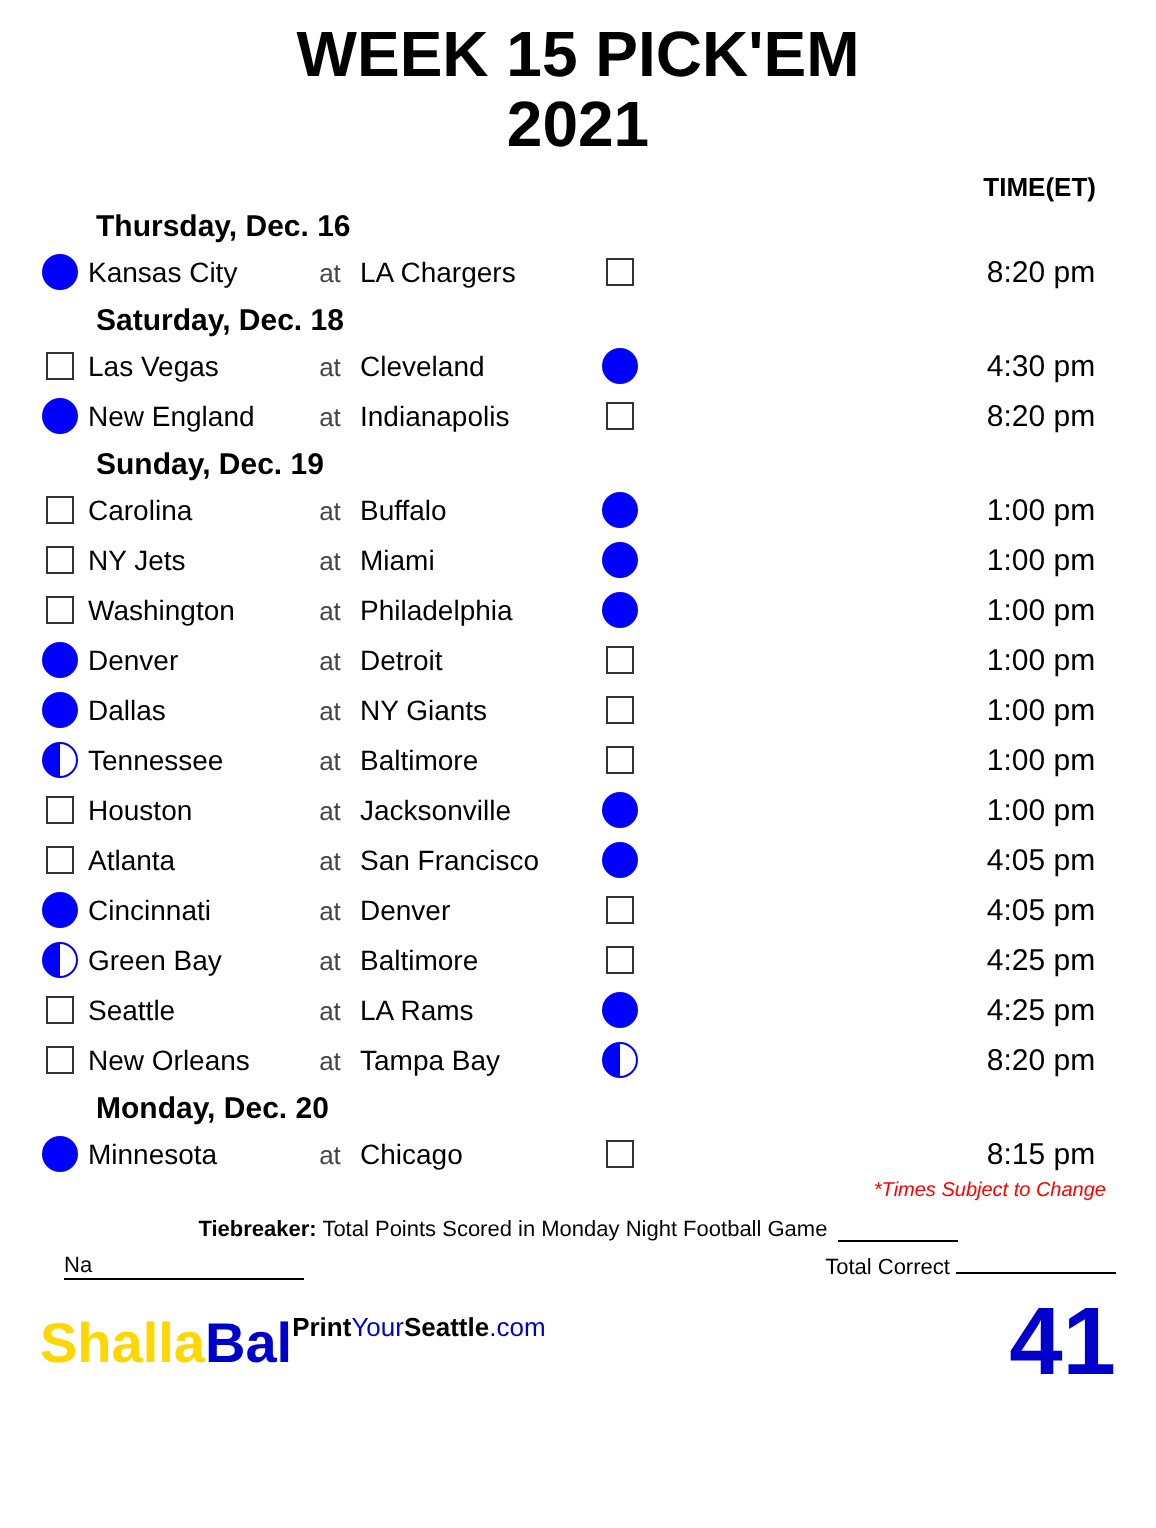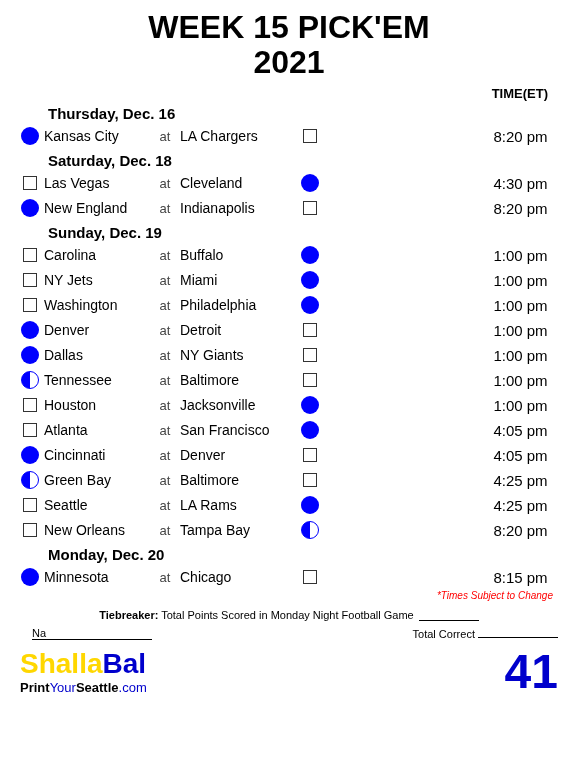--- a/index.html
+++ b/index.html
@@ -175,21 +175,21 @@
     }
     .times-note {
       font-size: 10px;
       text-align: right;
       color: red;
       font-style: italic;
       padding-right: 5px;
     }
     .logo-area {
       display: flex;
-      flex-direction: column;
+      flex-direction: row;
       align-items: flex-start;
     }
   </style>
 </head>
 <body>
 
 <div class="page">
   <div class="title">
     <span>WEEK 15 PICK'EM</span><br>
     <span>2021</span>

